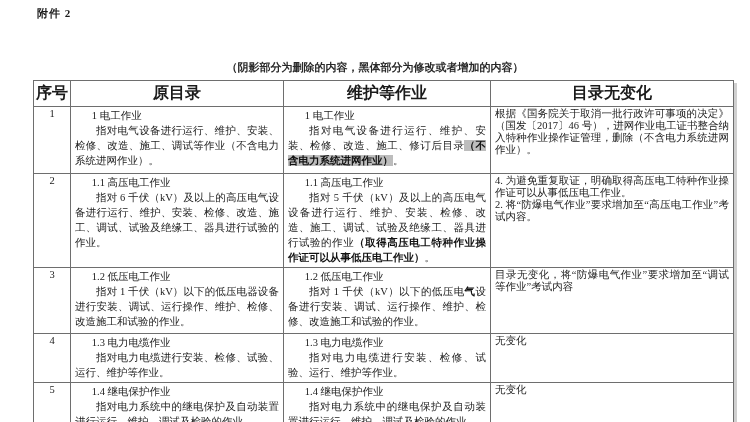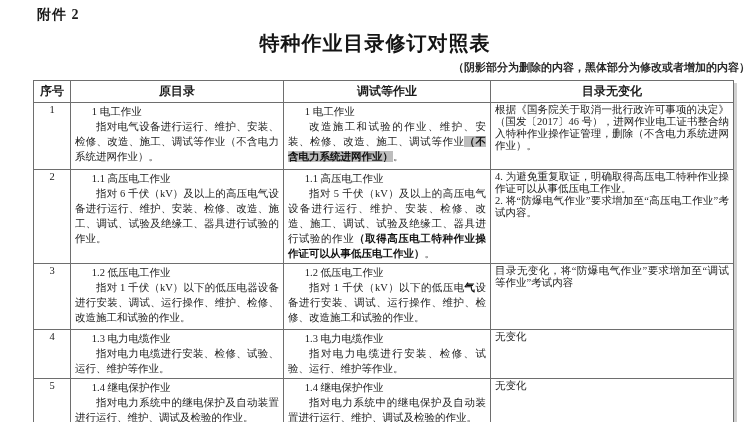--- a/index.html
+++ b/index.html
@@ -17,42 +17,42 @@
   }
   .page {
     width: 750px;
     height: 422px;
     position: relative;
   }
   .attachment-label {
     position: absolute;
     top: 6px;
     left: 37px;
-    font-size: 14px;
+    font-size: 11px;
     font-weight: bold;
     color: #1b1b1b;
     letter-spacing: 1px;
   }
   .doc-title {
     position: absolute;
     top: 30px;
     left: 0;
     width: 750px;
     text-align: center;
     font-size: 20px;
     font-weight: bold;
     color: #141414;
     letter-spacing: 1px;
   }
   .doc-subtitle {
     position: absolute;
     top: 60px;
     left: 0;
     width: 750px;
-    text-align: right;
+    text-align: center;
     font-size: 11px;
     font-weight: bold;
     color: #2a2a2a;
   }
   table.cmp {
     position: absolute;
     top: 80px;
     left: 33px;
     width: 700px;
     border-collapse: collapse;
@@ -61,21 +61,21 @@
     background: #fff;
   }
   table.cmp th, table.cmp td {
     border: 1px solid #6e6e6e;
     font-size: 10.5px;
     vertical-align: top;
     padding: 1px 4px 2px 4px;
     overflow: hidden;
   }
   table.cmp th {
-    font-size: 12px;
+    font-size: 16px;
     font-weight: bold;
     text-align: center;
     vertical-align: middle;
     padding: 2px;
     color: #1b1b1b;
   }
   tr.hdr { height: 16px; }
   tr.r1 { height: 67px; }
   tr.r2 { height: 89px; }
   tr.r3 { height: 66px; }
@@ -104,48 +104,47 @@
   p.p-note  { text-indent: 0; }
   .seg-b { font-weight: bold; color: #111; }
   .seg-h { background: var(--hl, #bdbdbd); }
 </style>
 </head>
 <body>
 
 <div class="page">
 
   <div class="attachment-label">附件 2</div>
-  <div class="doc-title">特种作业目录修订对照表</div>
   <div class="doc-subtitle">（阴影部分为删除的内容，黑体部分为修改或者增加的内容）</div>
 
   <table class="cmp">
     <colgroup>
       <col style="width:37px">
       <col style="width:213px">
       <col style="width:207px">
       <col style="width:243px">
     </colgroup>
     <thead>
       <tr class="hdr">
         <th>序号</th>
         <th>原目录</th>
-        <th>调试等作业</th>
+        <th>维护等作业</th>
         <th>目录无变化</th>
       </tr>
     </thead>
     <tbody>
       <tr class="r1">
         <td class="no-cell">1</td>
         <td class="txt-cell">
             <p class="p-title"><span>1 电工作业</span></p>
             <p class="p-para"><span>指对电气设备进行运行、维护、安装、检修、改造、施工、调试等作业（不含电力系统进网作业）。</span></p>
           </td>
         <td class="txt-cell">
             <p class="p-title"><span>1 电工作业</span></p>
-            <p class="p-para"><span>改造施工和试验的作业、维护、安装、检修、改造、施工、调试等作业</span><span class="seg-b seg-h">（不含电力系统进网作业）</span><span>。</span></p>
+            <p class="p-para"><span>指对电气设备进行运行、维护、安装、检修、改造、施工、修订后目录</span><span class="seg-b seg-h">（不含电力系统进网作业）</span><span>。</span></p>
           </td>
         <td class="note-cell">
             <p class="p-note"><span>根据《国务院关于取消一批行政许可事项的决定》（国发〔2017〕46 号），进网作业电工证书整合纳入特种作业操作证管理，删除（不含电力系统进网作业）。</span></p>
           </td>
       </tr>
       <tr class="r2">
         <td class="no-cell">2</td>
         <td class="txt-cell">
             <p class="p-title"><span>1.1 高压电工作业</span></p>
             <p class="p-para"><span>指对 6 千伏（kV）及以上的高压电气设备进行运行、维护、安装、检修、改造、施工、调试、试验及绝缘工、器具进行试验的作业。</span></p>

